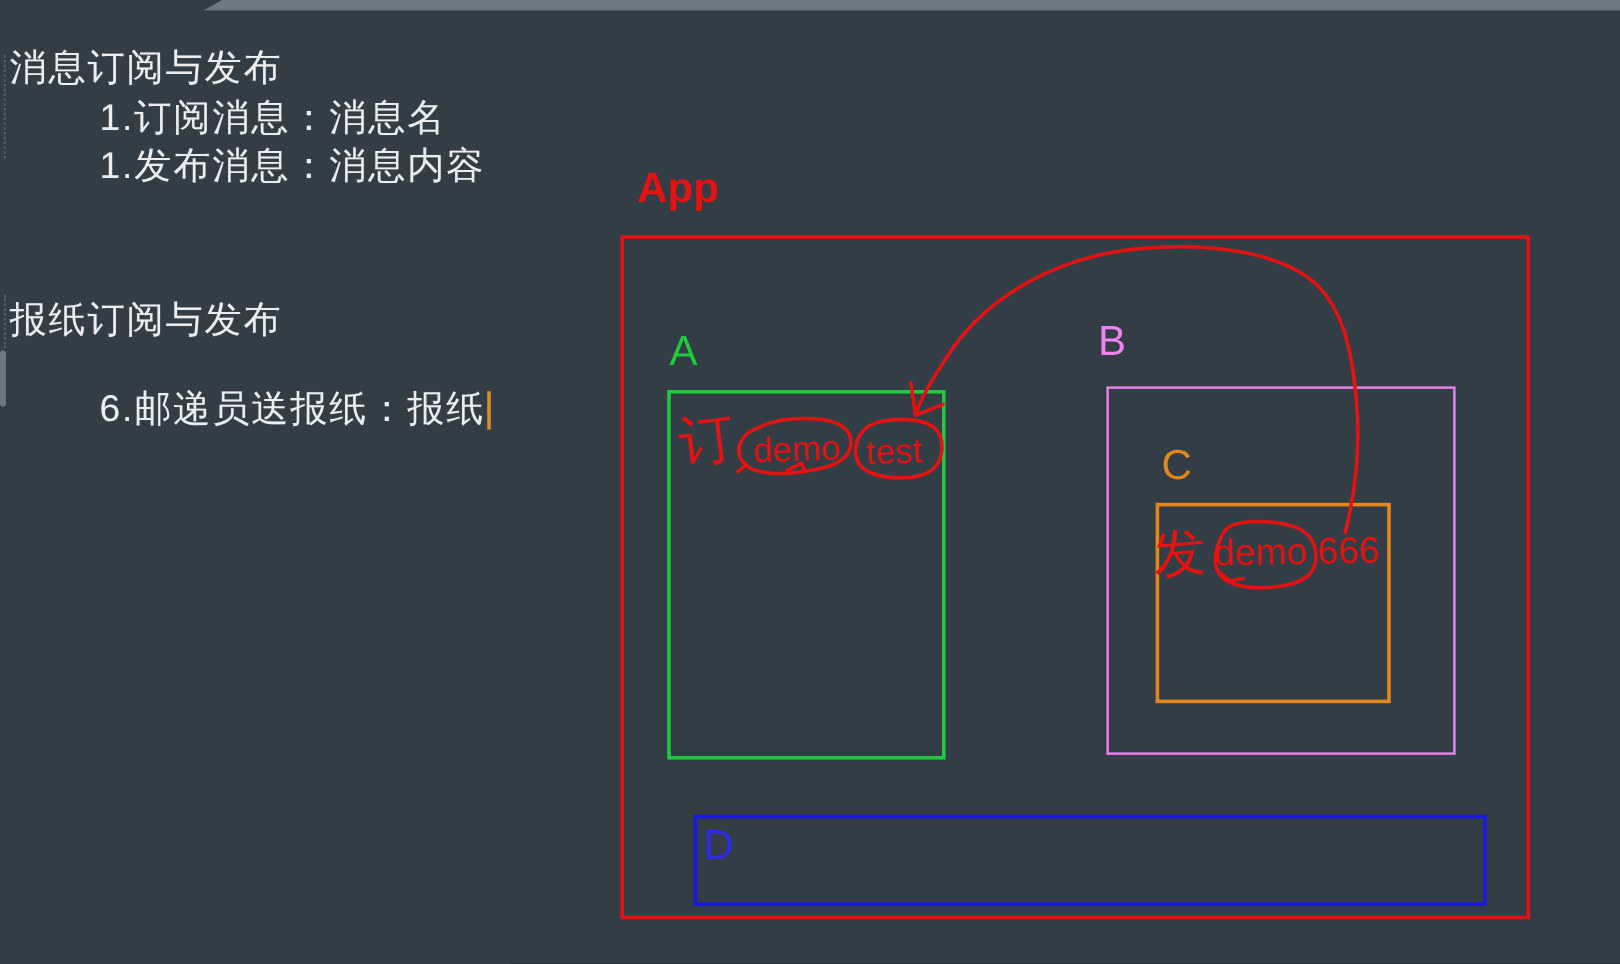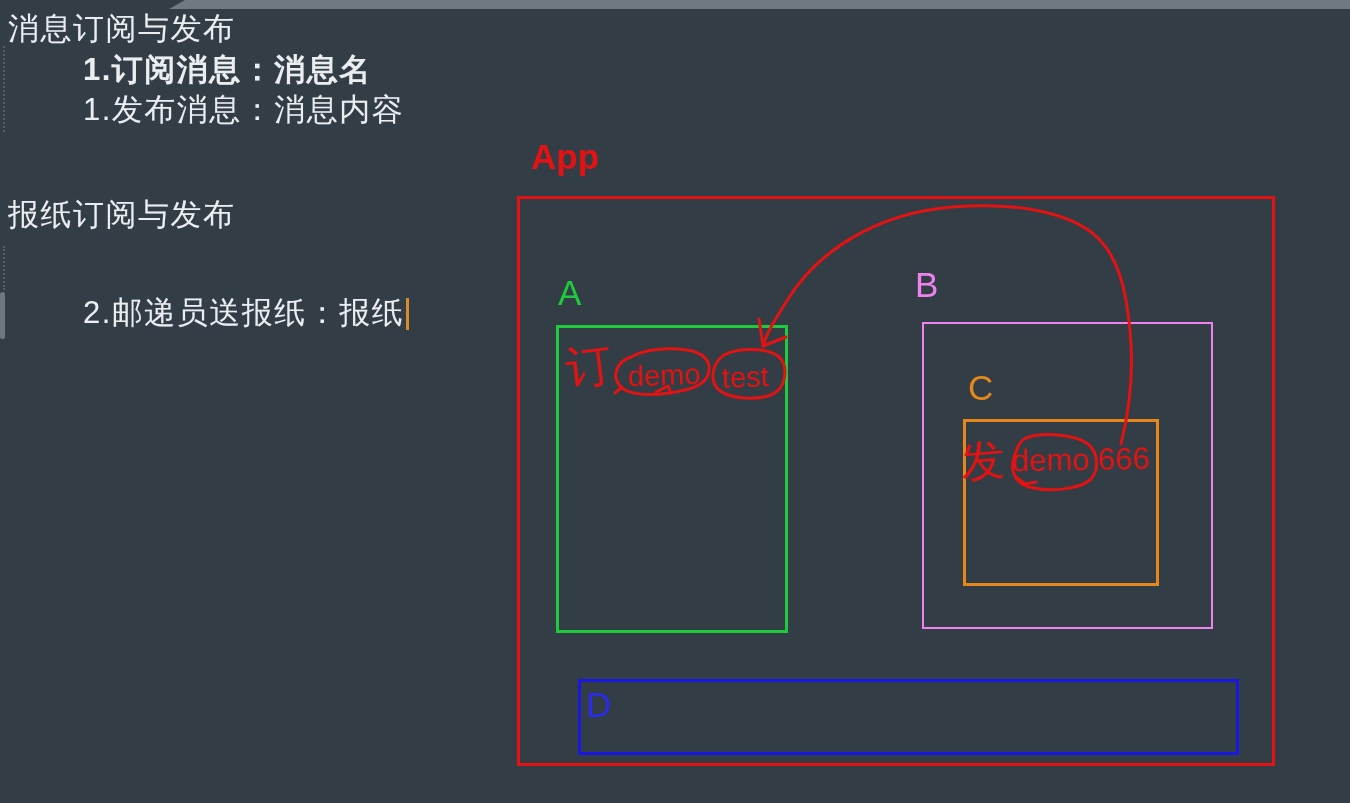--- a/index.html
+++ b/index.html
@@ -27,25 +27,26 @@
   .g2{left:3px; top:246px; height:44px;}
   .scroll-thumb{
     position:absolute; left:0; top:292px; width:5px; height:47px;
     background:rgba(225,232,238,0.35); border-radius:3px;
   }
   
   .note{
     position:absolute; color:var(--note-text); font-size:31px;
     letter-spacing:1.5px; white-space:nowrap; line-height:38px;
     text-shadow:0 0 1px rgba(180,200,255,0.25);
+    margin-top:28px;
   }
   .nt1{left:8px;  top:10px;}
-  .ni1a{left:83px; top:51px;font-weight:bold;}
+  .ni1a{left:83px; top:51px;}
   .ni1b{left:83px; top:91px;}
-  .nt2{left:8px;  top:196px;}
+  .nt2{left:8px;  top:220px;}
   .ni2a{left:83px; top:252px;}
   .ni2b{left:83px; top:294px;}
   .cursor{
     display:inline-block; width:3px; height:32px; background:var(--cursor);
     vertical-align:text-bottom; margin-left:2px;
   }
   
   .dbox{position:absolute; box-sizing:border-box; background:transparent;}
   .app-box{left:517px; top:196px; width:758px; height:570px; border:3px solid var(--red);}
   .a-box  {left:556px; top:325px; width:232px; height:308px; border:3px solid var(--green);}
@@ -75,21 +76,21 @@
 
   <div class="top-strip"></div>
   <div class="indent-guide g1"></div>
   <div class="indent-guide g2"></div>
   <div class="scroll-thumb"></div>
 
   <div class="note nt1">消息订阅与发布</div>
   <div class="note ni1a">1.订阅消息：消息名</div>
   <div class="note ni1b">1.发布消息：消息内容</div>
   <div class="note nt2">报纸订阅与发布</div>
-  <div class="note ni2b"><span>2.邮递员送报纸：报纸</span><span class="cursor"></span></div>
+  <div class="note ni2b"><span>6.邮递员送报纸：报纸</span><span class="cursor"></span></div>
 
   <div class="dbox app-box"></div>
   <div class="dlabel app-label">App</div>
 
   <div class="dbox a-box"></div>
   <div class="dlabel a-label">A</div>
 
   <div class="dbox b-box"></div>
   <div class="dlabel b-label">B</div>
 

